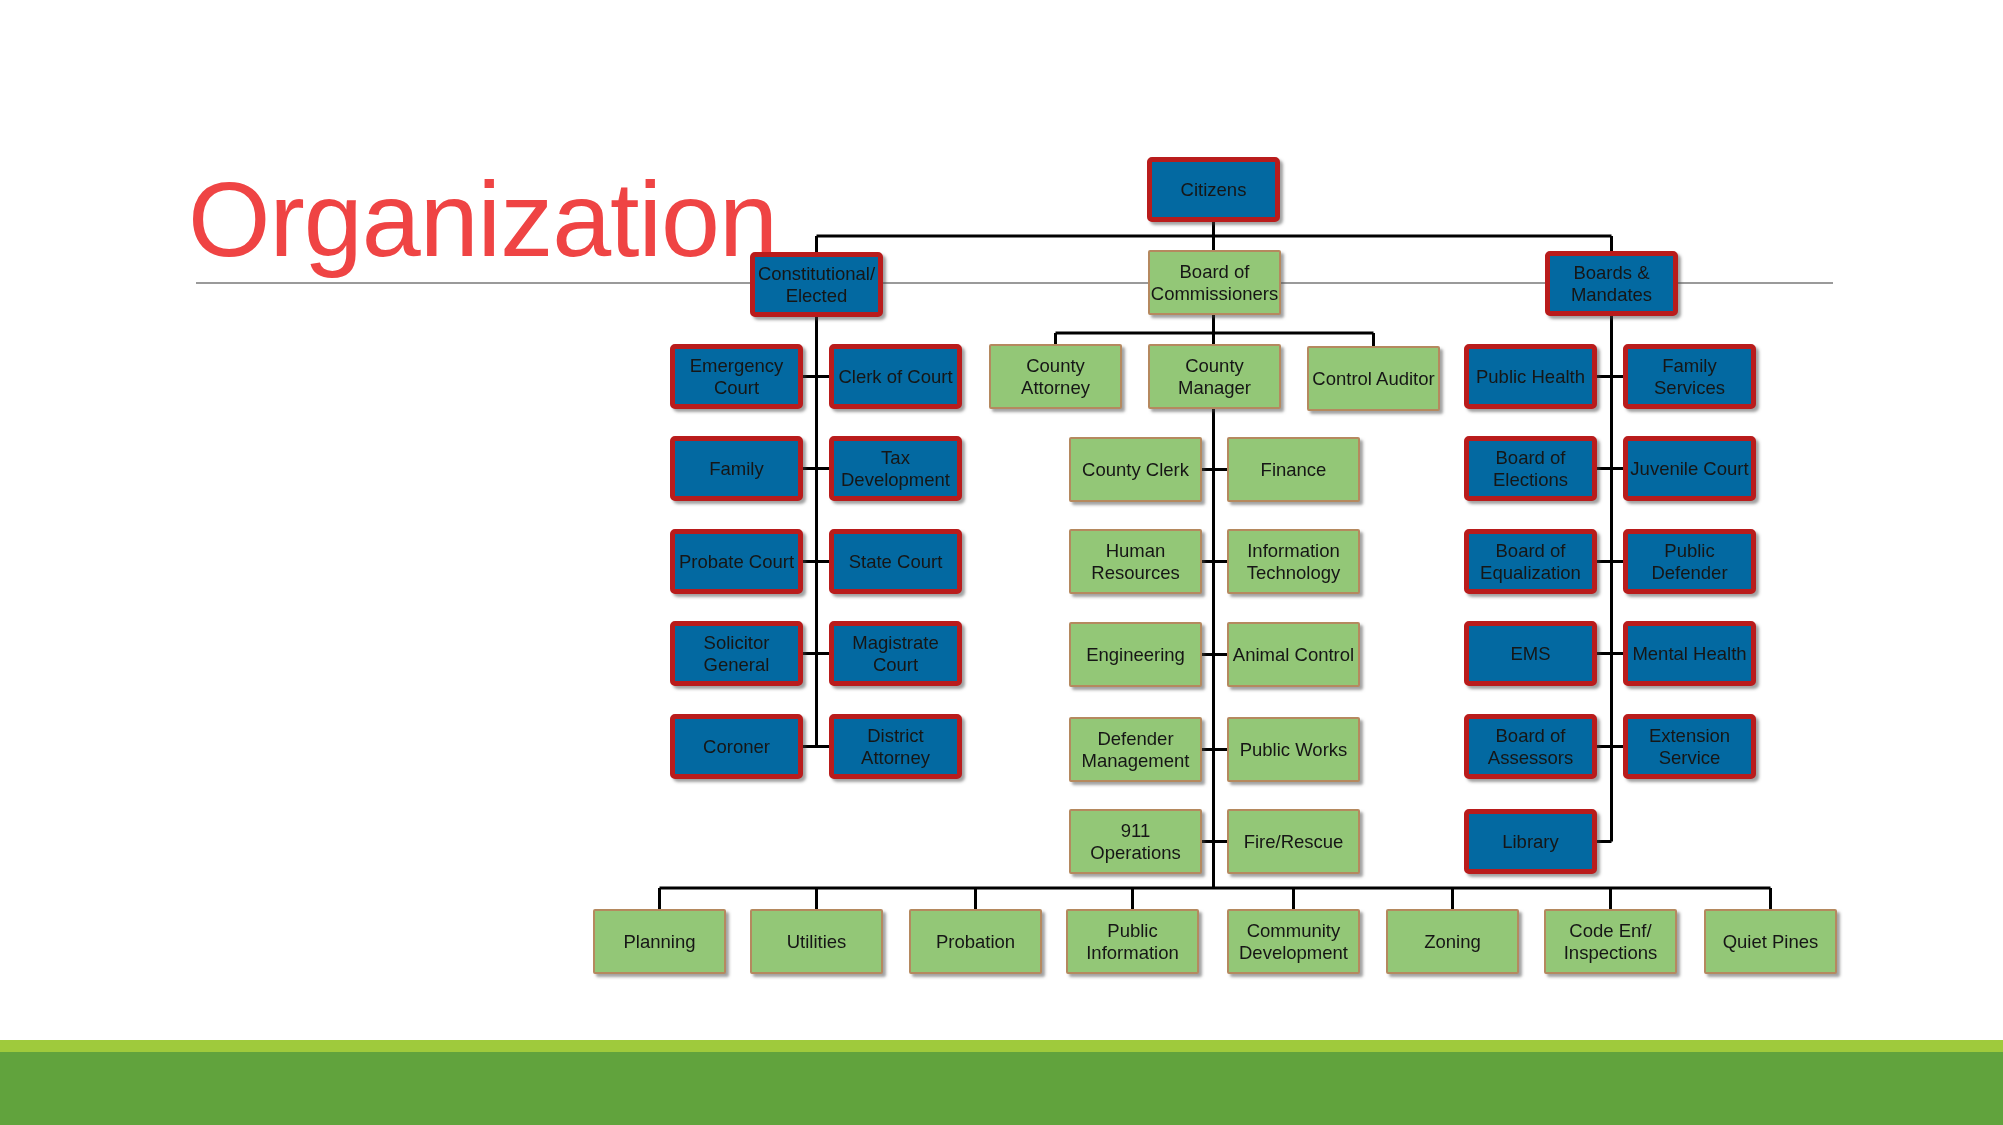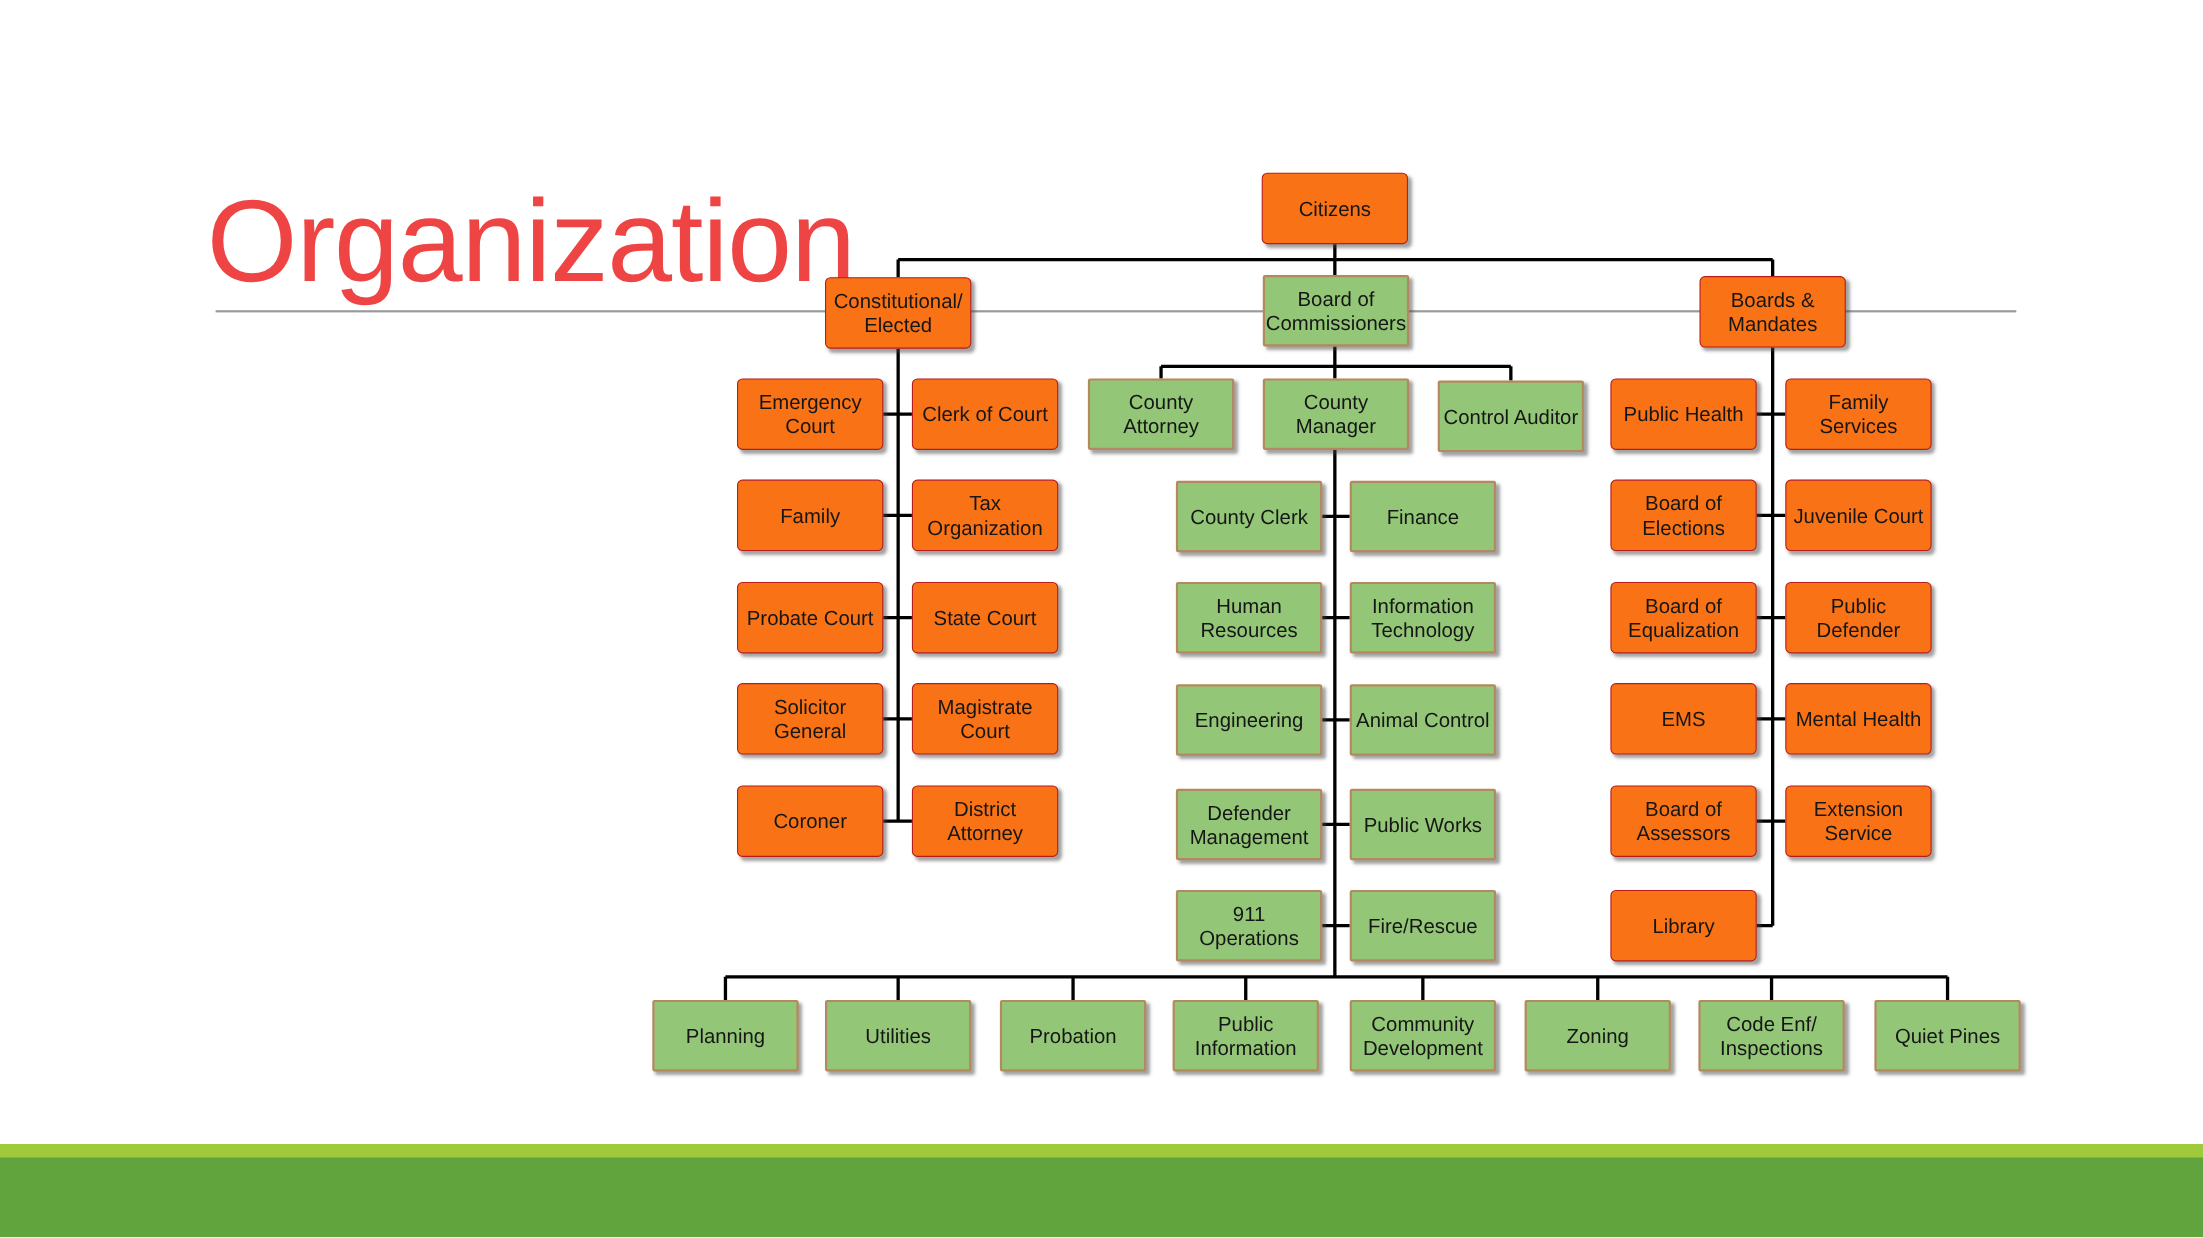--- a/index.html
+++ b/index.html
@@ -40,22 +40,22 @@
     display:flex;align-items:center;justify-content:center;
     text-align:center;
     padding:2px;
     font-size:18.5px;
     line-height:1.16;
     color:#161616;
     white-space:pre-line;
     z-index:3;
   }
   .light{
-    background:#f97316;
-    border:1px solid #b91c1c;
+    background:#0369a1;
+    border:5px solid #b91c1c;
     border-radius:5px;
     box-shadow:3px 3px 3px rgba(70,70,70,0.5);
   }
   .dark{
     background:#93c777;
     border:2px solid #b5895f;
     border-radius:2px;
     box-shadow:3px 3px 3px rgba(70,70,70,0.5);
   }
   .footer-stripe{
@@ -114,21 +114,21 @@
   <div class="node dark" style="left:989px;top:344px">County
 Attorney</div>
   <div class="node dark" style="left:1148px;top:344px">County
 Manager</div>
   <div class="node dark" style="left:1307px;top:346px">Control Auditor</div>
 
   <div class="node light" style="left:670px;top:344px">Emergency Court</div>
   <div class="node light" style="left:829px;top:344px">Clerk of Court</div>
   <div class="node light" style="left:670px;top:436px">Family</div>
   <div class="node light" style="left:829px;top:436px">Tax
-Organization</div>
+Development</div>
   <div class="node light" style="left:670px;top:529px">Probate Court</div>
   <div class="node light" style="left:829px;top:529px">State Court</div>
   <div class="node light" style="left:670px;top:621px">Solicitor
 General</div>
   <div class="node light" style="left:829px;top:621px">Magistrate
 Court</div>
   <div class="node light" style="left:670px;top:714px">Coroner</div>
   <div class="node light" style="left:829px;top:714px">District
 Attorney</div>
 

